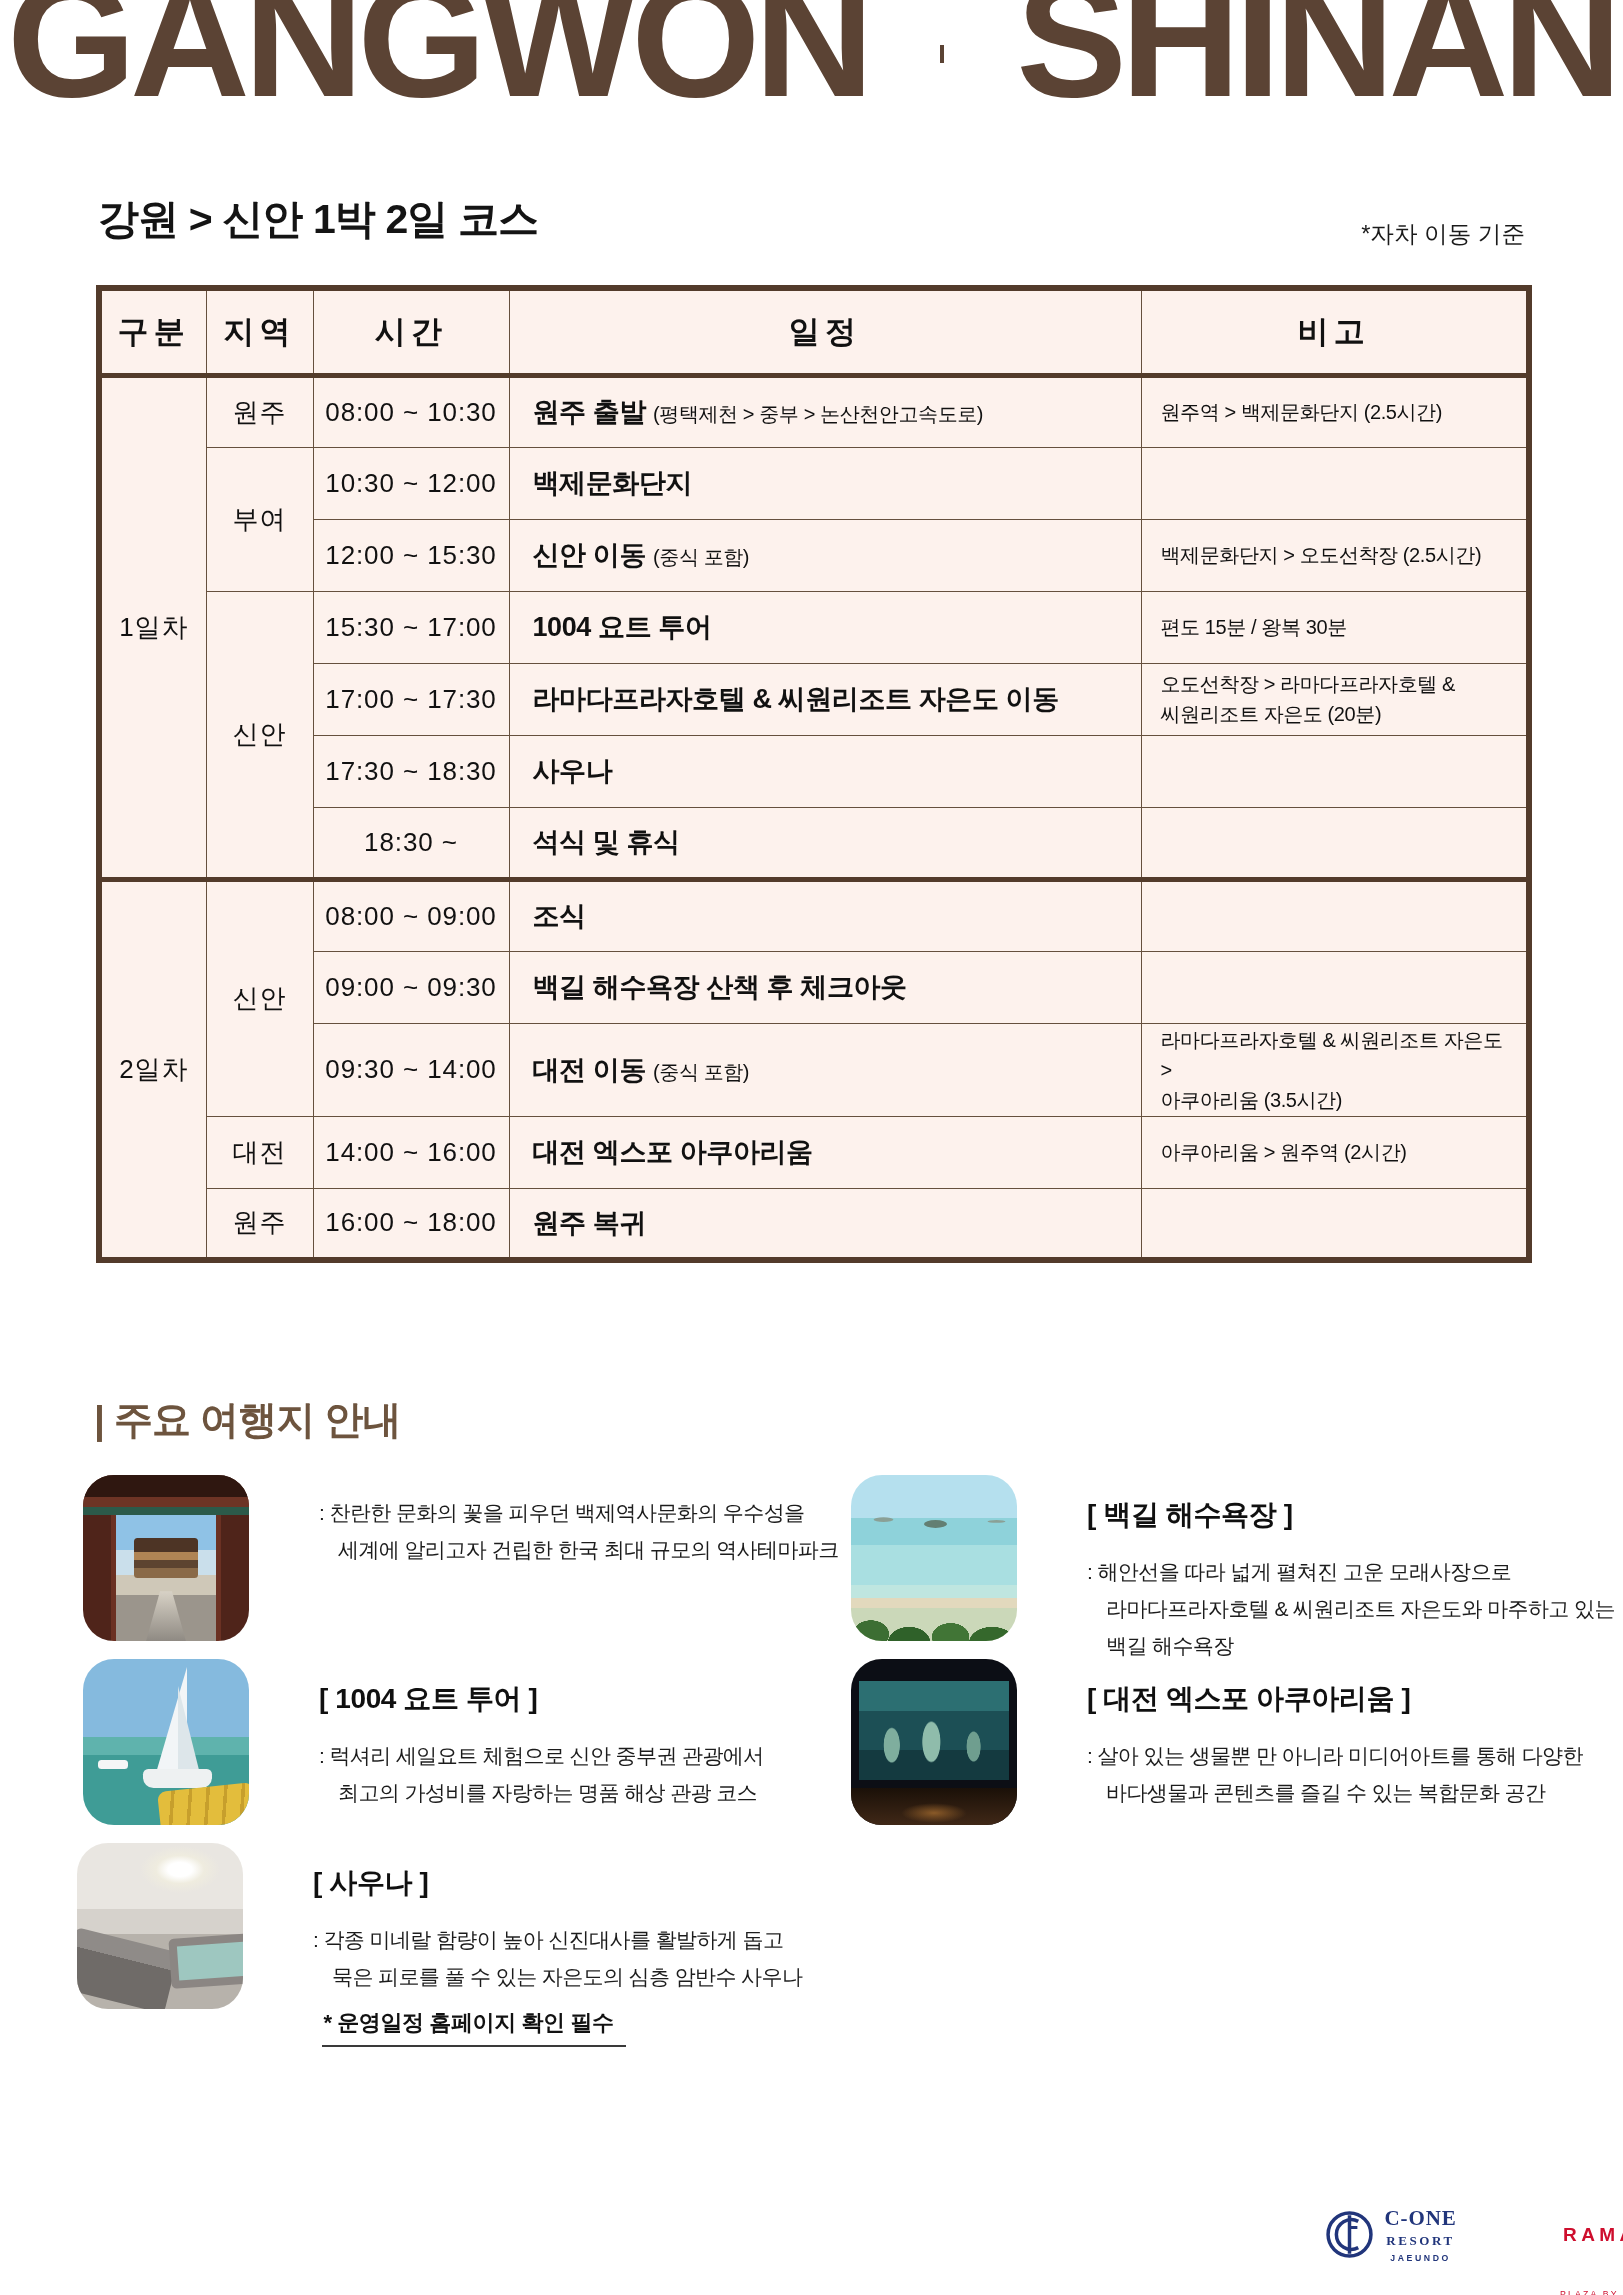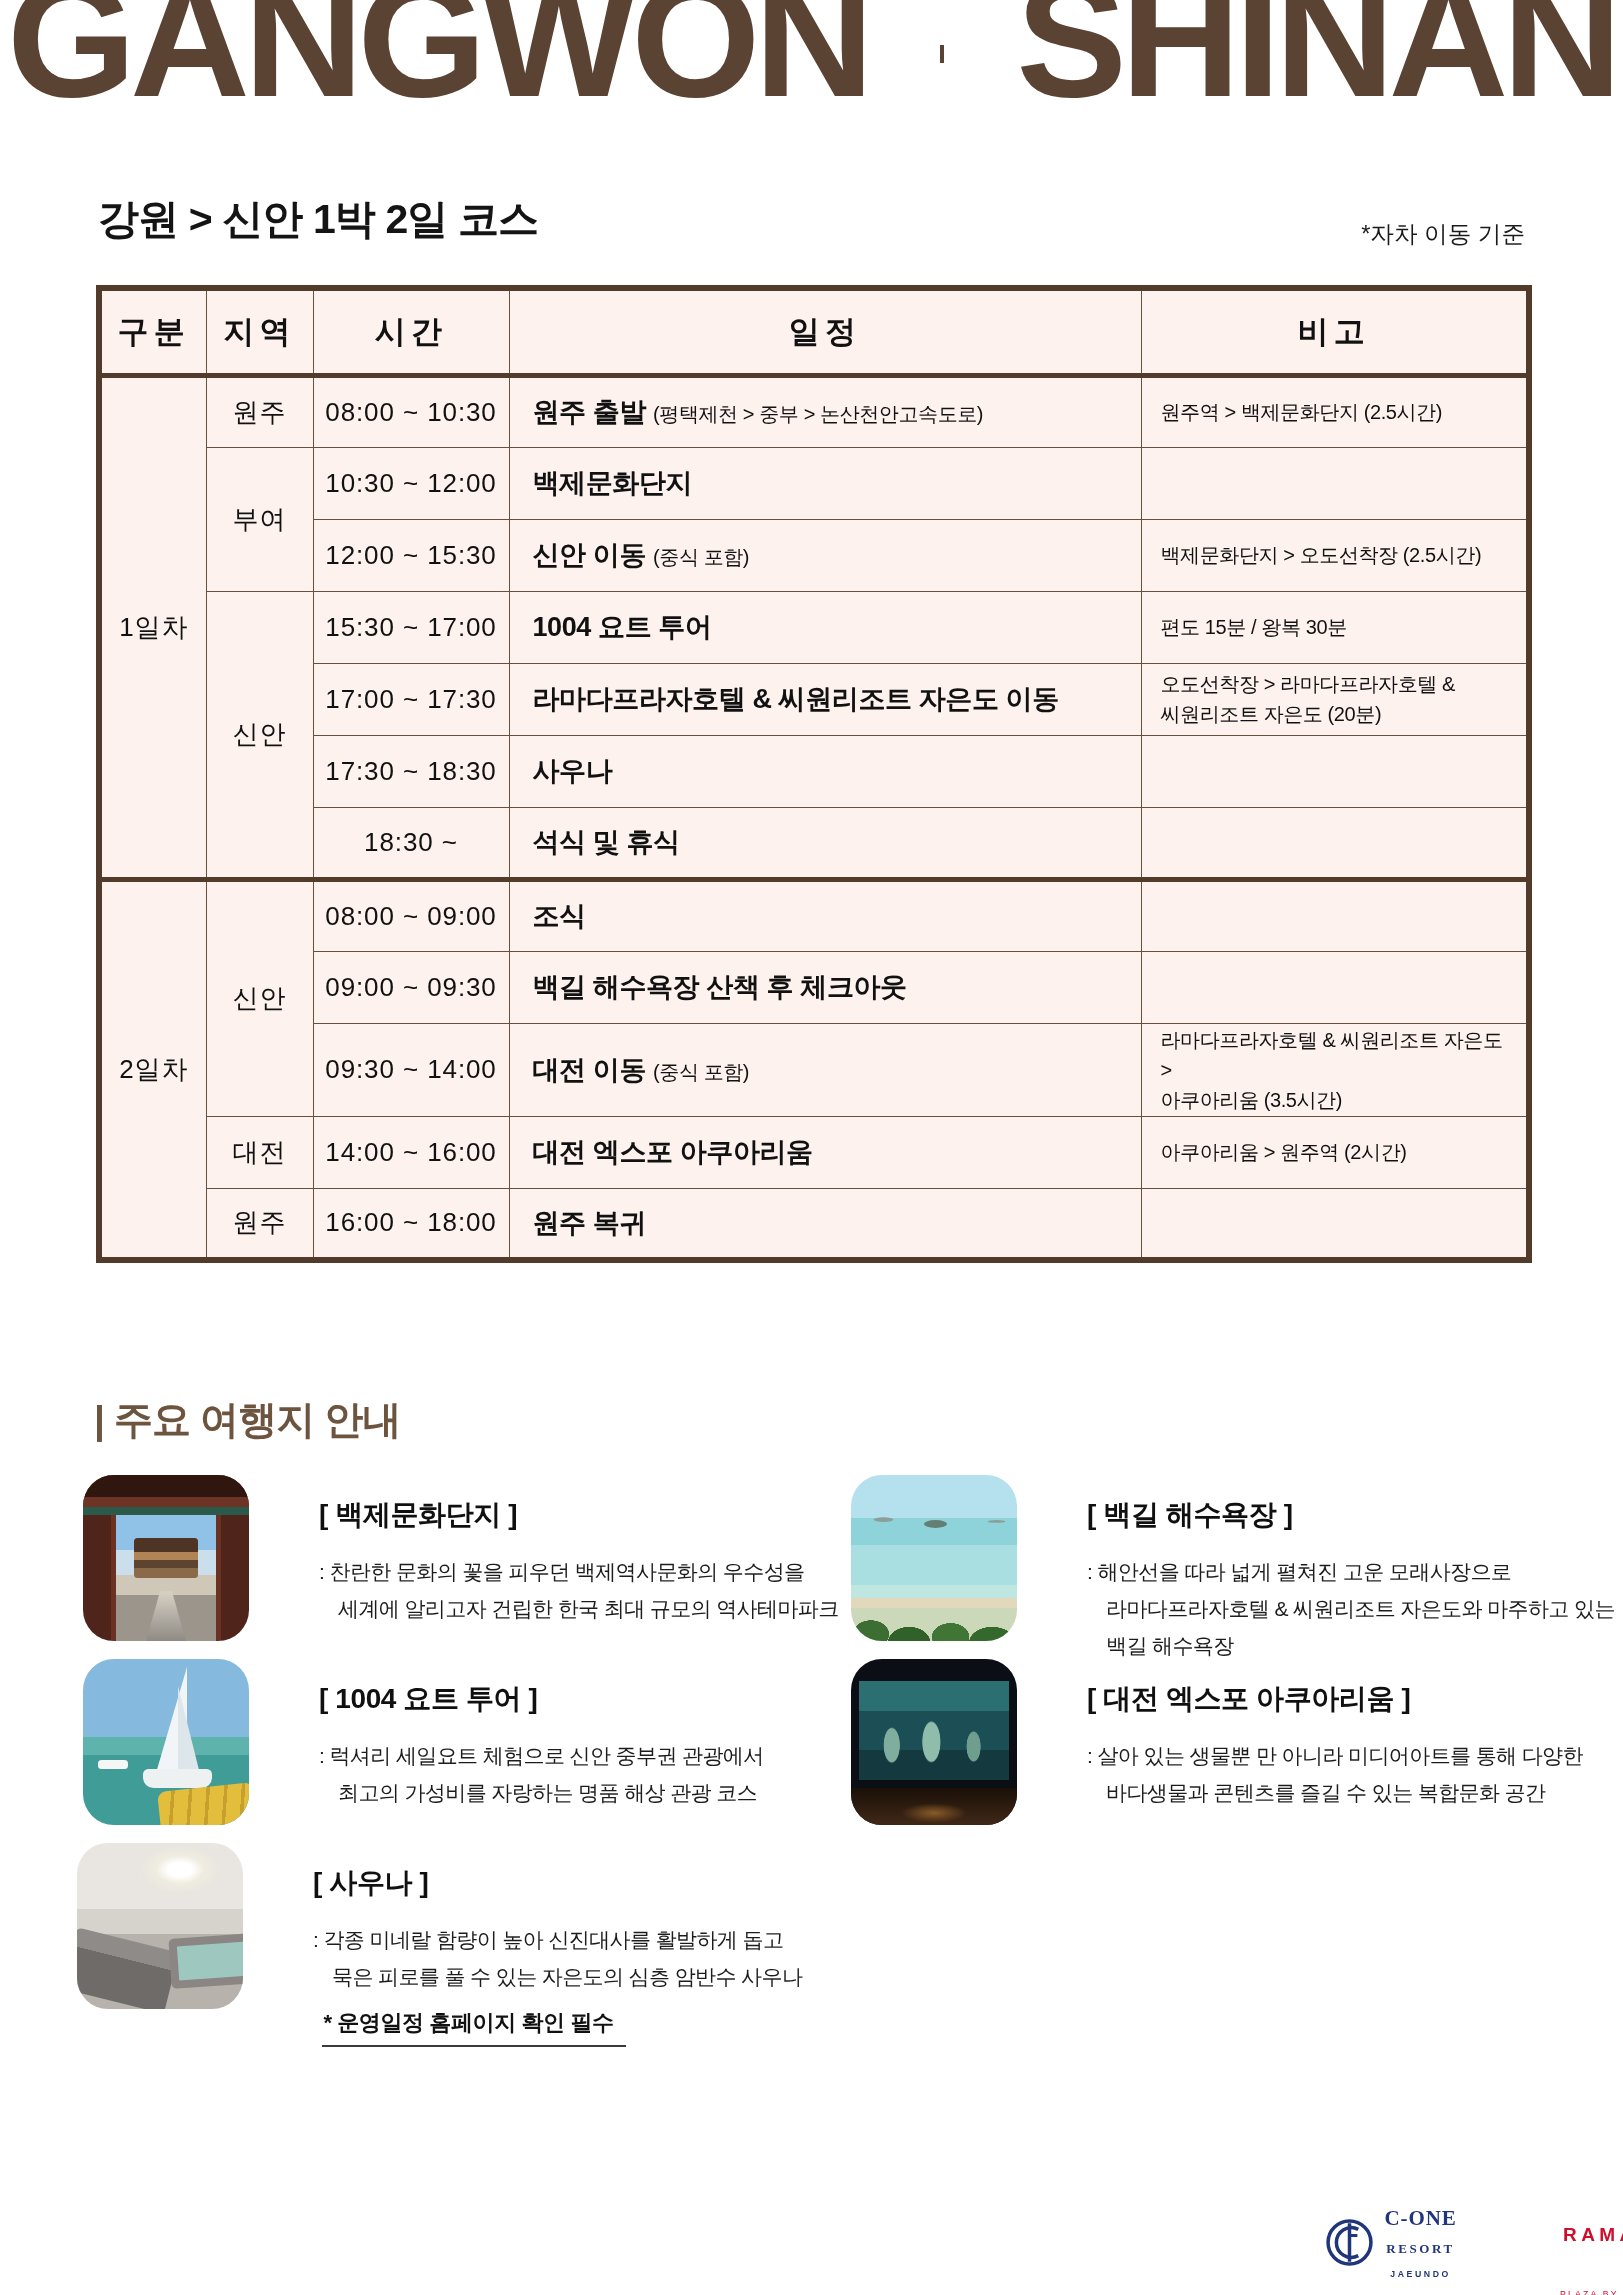--- a/index.html
+++ b/index.html
@@ -80,21 +80,21 @@
     radial-gradient(15.7px 35px at 48% 55%,#8fbcab 55%,transparent 60%),
     radial-gradient(12.2px 26px at 80% 62%,#6f9e8f 55%,transparent 60%);}
   .aq-floor{left:0;right:0;bottom:0;height:22%;background:linear-gradient(#1a1008,#402817);}
   .aq-glow{left:30%;right:30%;bottom:1%;height:12%;background:radial-gradient(#8a5a28,transparent 70%);}
   .p-sauna{background:linear-gradient(#e9e6e1 0 40%,#d6d2cc 40% 55%,#b7b2ab 55% 100%);}
   .sa-light{left:38%;top:2%;width:48%;height:28%;background:radial-gradient(closest-side,#ffffff 30%,#efecdf 60%,transparent 100%);}
   .sa-bath{left:-6%;bottom:4%;width:64%;height:38%;background:linear-gradient(#8f8b88 0 30%,#6f6b68 30% 100%);transform:rotate(14deg);border-radius:7px;}
   .sa-pool{right:-8%;bottom:14%;width:52%;height:30%;background:#9ec7c0;border:8.7px solid #8b8683;transform:rotate(-4deg);border-radius:5.2px;box-sizing:border-box;}
   
   .cone{position:absolute;left:1325px;top:2206px;display:flex;align-items:center;gap:10.5px;}
-  .cone-text{display:flex;flex-direction:column;align-items:center;color:#21357b;gap:8px;}
+  .cone-text{display:flex;flex-direction:column;align-items:center;color:#21357b;}
   .cone-name{font-family:"Liberation Serif","DejaVu Serif",serif;font-size:21px;font-weight:700;letter-spacing:0.9px;}
   .cone-line2{font-family:"Liberation Serif","DejaVu Serif",serif;font-size:13px;font-weight:700;letter-spacing:2.6px;margin-top:1.7px;}
   .cone-line3{font-size:8.7px;font-weight:700;letter-spacing:2.6px;margin-top:4.4px;}
   .ramada{position:absolute;left:1560px;top:2217px;display:flex;flex-direction:column;align-items:center;gap:36px;}
   .ramada-name{color:#ce0e2d;font-size:19px;font-weight:700;letter-spacing:4.4px;white-space:nowrap;}
   .ramada-name sup{font-size:8.7px;vertical-align:15.7px;}
   .ramada-line2{color:#ce0e2d;font-size:8.7px;font-weight:400;letter-spacing:2.2px;margin-top:7px;white-space:nowrap;}
   .ramada-line3{color:#8c8c8c;font-size:8.7px;font-weight:700;letter-spacing:3.5px;margin-top:5.2px;}
 </style>
 </head>
@@ -203,21 +203,20 @@
 <div class="section-heading">| 주요 여행지 안내</div>
 
 <div class="card" id="card-baekje">
   <div class="photo p-baekje">
     <i class="bj-sky"></i>
     <i class="bj-beam"></i>
     <i class="bj-temple"></i>
     <i class="bj-path"></i>
   </div>
   <div class="card-text">
-    <div class="card-title">[ 백제문화단지 ]</div>
     <div class="card-desc">: 찬란한 문화의 꽃을 피우던 백제역사문화의 우수성을
 세계에 알리고자 건립한 한국 최대 규모의 역사테마파크</div>
   </div>
 </div>
 
 <div class="card" id="card-beach">
   <div class="photo p-beach">
     <i class="bc-island"></i>
     <i class="bc-trees"></i>
   </div>

